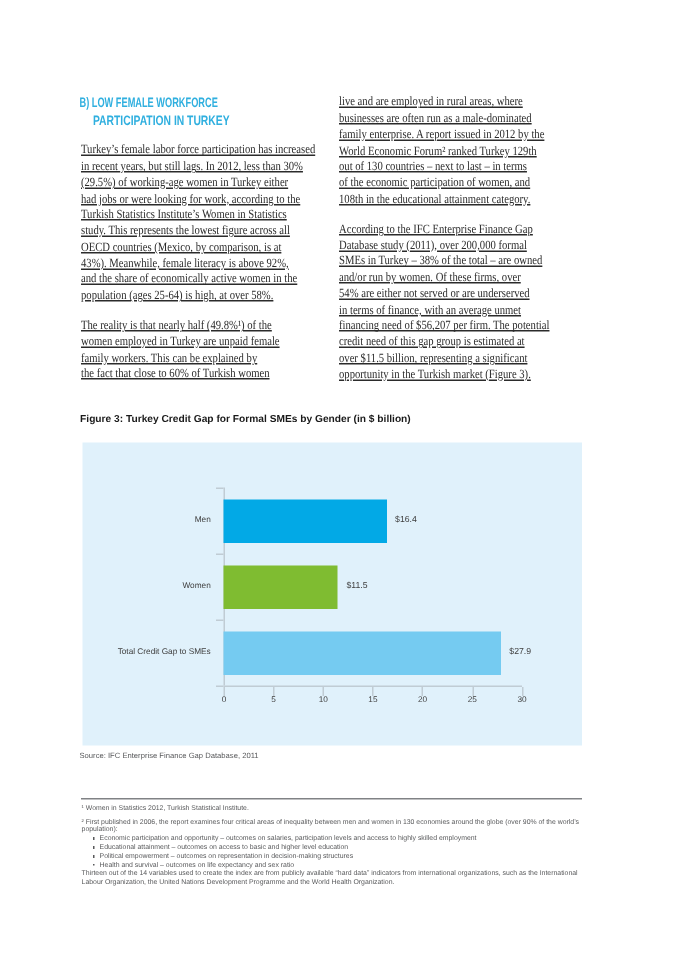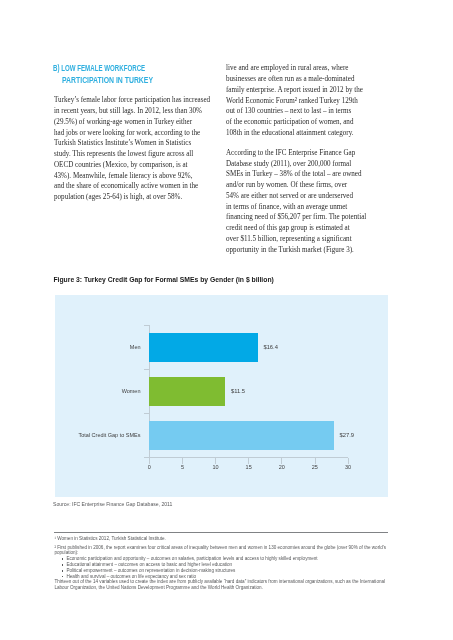--- a/index.html
+++ b/index.html
@@ -10,21 +10,21 @@
     font-family:"Liberation Sans",sans-serif;font-weight:bold;font-size:9.1px;line-height:12px;
     letter-spacing:0px;text-transform:uppercase;}
   .heading span{display:block;transform-origin:left center;}
   .heading .l1{transform:scaleX(0.676);}
   .heading .l2{transform:scaleX(0.757);margin-left:9.2px;}
 
   .col{position:absolute;font-family:"Liberation Serif",serif;font-size:8.4px;line-height:10.75px;color:#2b2b2b;}
   .col .ln{transform:scaleX(0.847);transform-origin:left center;}
   .colL{left:53.7px;top:95.4px;width:190px;}
   .colR{left:225.9px;top:63.3px;width:190px;}
-  .col .para{margin:0;}
+  .col .para{margin:0;text-decoration:underline;}
   .col .gap{height:9.35px;}
   .col .ln{display:block;white-space:nowrap;}
 
   .figcap{position:absolute;left:53.4px;top:276px;font-family:"Liberation Sans",sans-serif;font-weight:bold;font-size:6.8px;color:#1a1a1a;letter-spacing:0px;}
   .chart{position:absolute;left:55px;top:293px;width:343px;height:203px;}
   .chartbg{position:absolute;left:0;top:1.8px;width:343.6px;height:202px;background:#e0f1fb;}
   
   .plot{position:absolute;left:0;top:0;width:343px;height:203px;}
   .axis-y{position:absolute;left:93.6px;top:32px;width:0.7px;height:132.3px;background:#c0ccd4;}
   .axis-x{position:absolute;left:93.6px;top:164.3px;width:199.4px;height:0.7px;background:#c0ccd4;}
@@ -61,20 +61,26 @@
         <span class="ln">(29.5%) of working-age women in Turkey either</span>
         <span class="ln">had jobs or were looking for work, according to the</span>
         <span class="ln">Turkish Statistics Institute’s Women in Statistics</span>
         <span class="ln">study. This represents the lowest figure across all</span>
         <span class="ln">OECD countries (Mexico, by comparison, is at</span>
         <span class="ln">43%). Meanwhile, female literacy is above 92%,</span>
         <span class="ln">and the share of economically active women in the</span>
         <span class="ln">population (ages 25-64) is high, at over 58%.</span>
       </div>
     <div class="gap"></div>
+    <div class="para">
+        <span class="ln">The reality is that nearly half (49.8%¹) of the</span>
+        <span class="ln">women employed in Turkey are unpaid female</span>
+        <span class="ln">family workers. This can be explained by</span>
+        <span class="ln">the fact that close to 60% of Turkish women</span>
+      </div>
   </div>
 
   <div class="col colR">
     <div class="para">
         <span class="ln">live and are employed in rural areas, where</span>
         <span class="ln">businesses are often run as a male-dominated</span>
         <span class="ln">family enterprise. A report issued in 2012 by the</span>
         <span class="ln">World Economic Forum² ranked Turkey 129th</span>
         <span class="ln">out of 130 countries – next to last – in terms</span>
         <span class="ln">of the economic participation of women, and</span>

